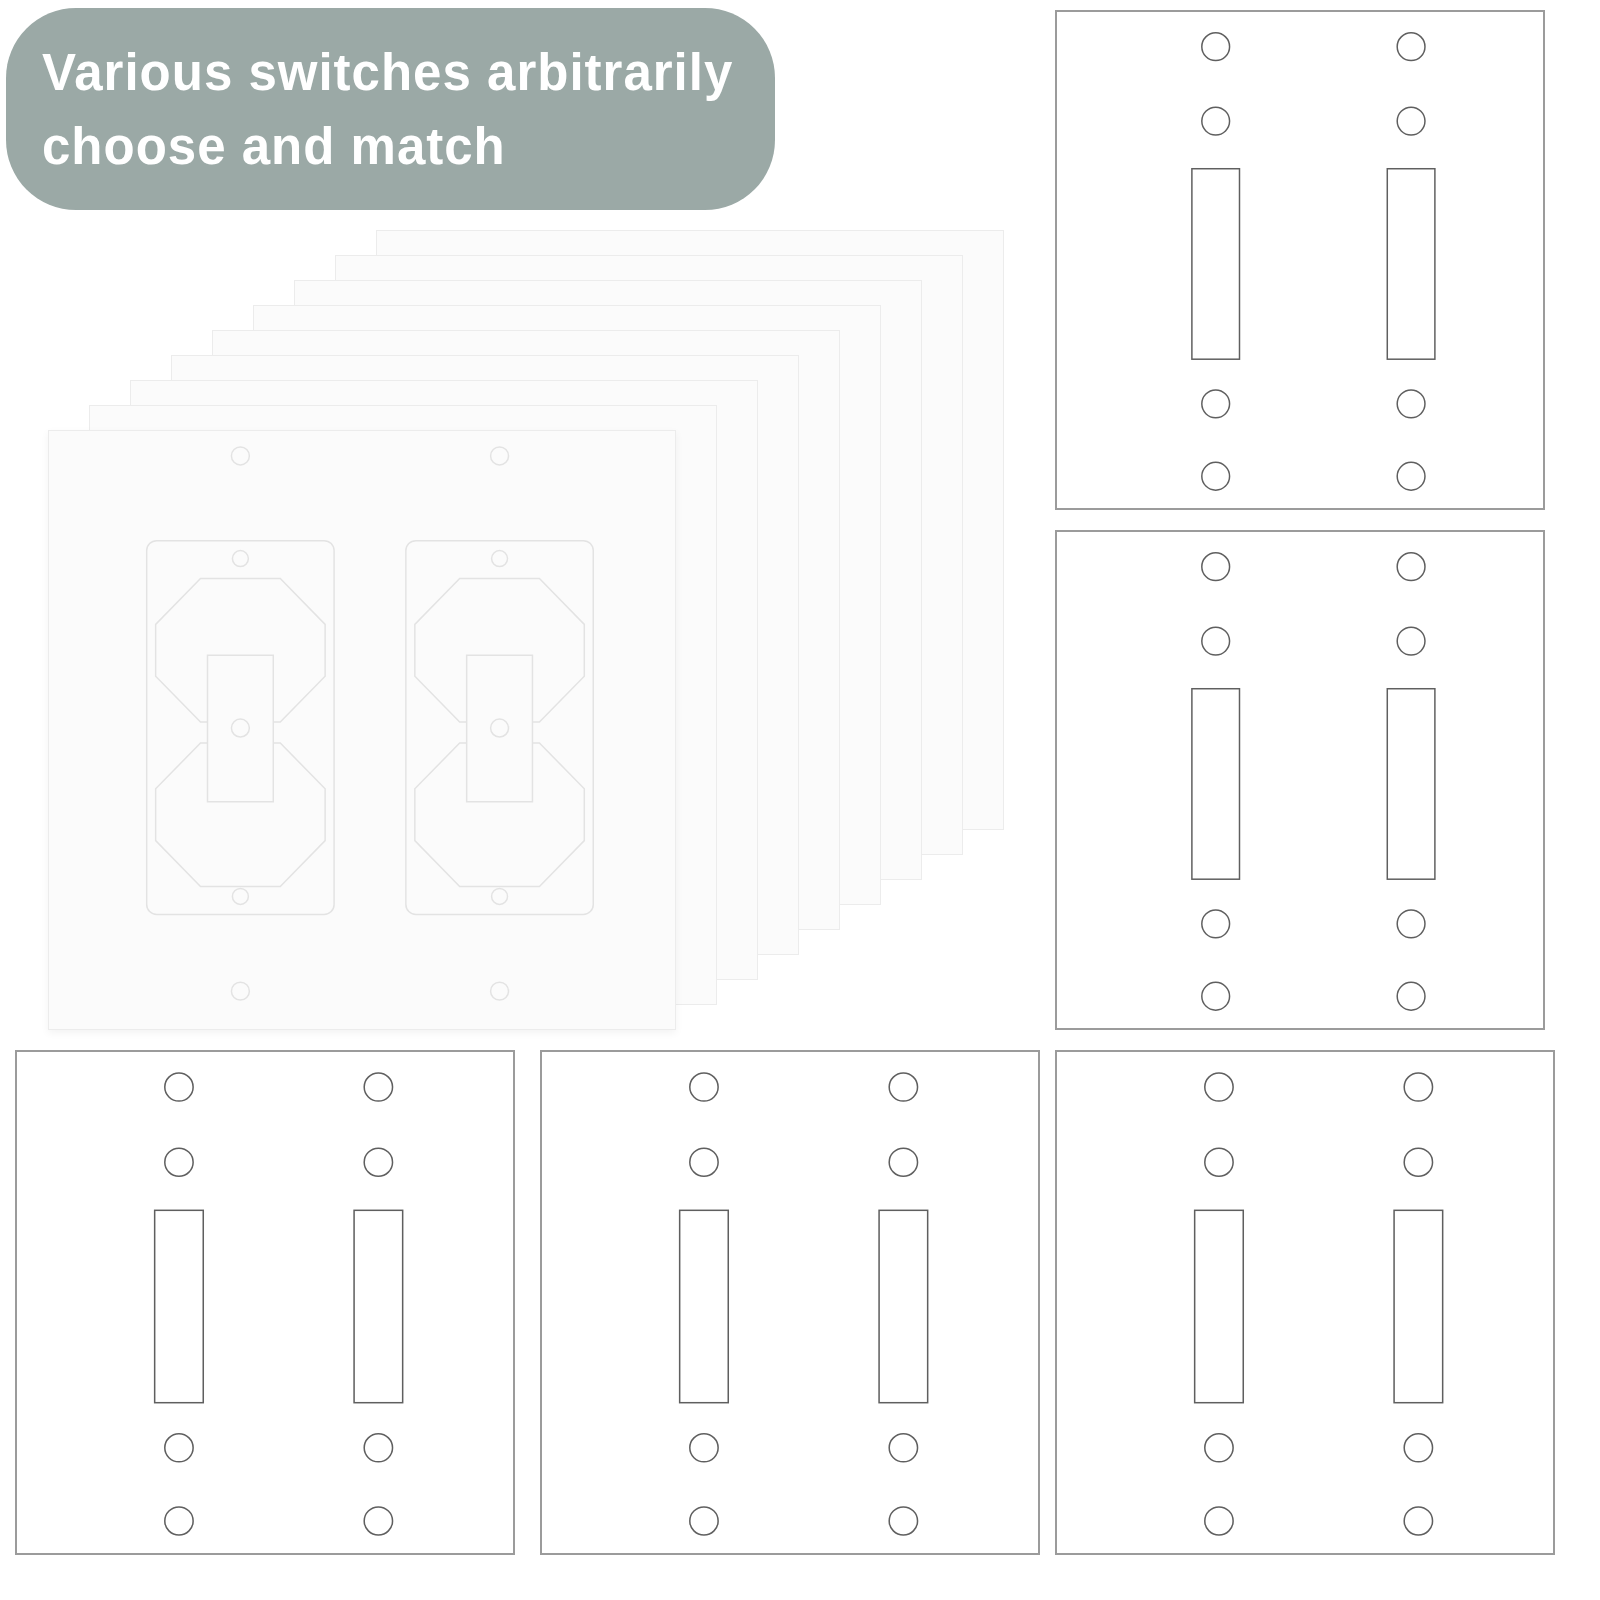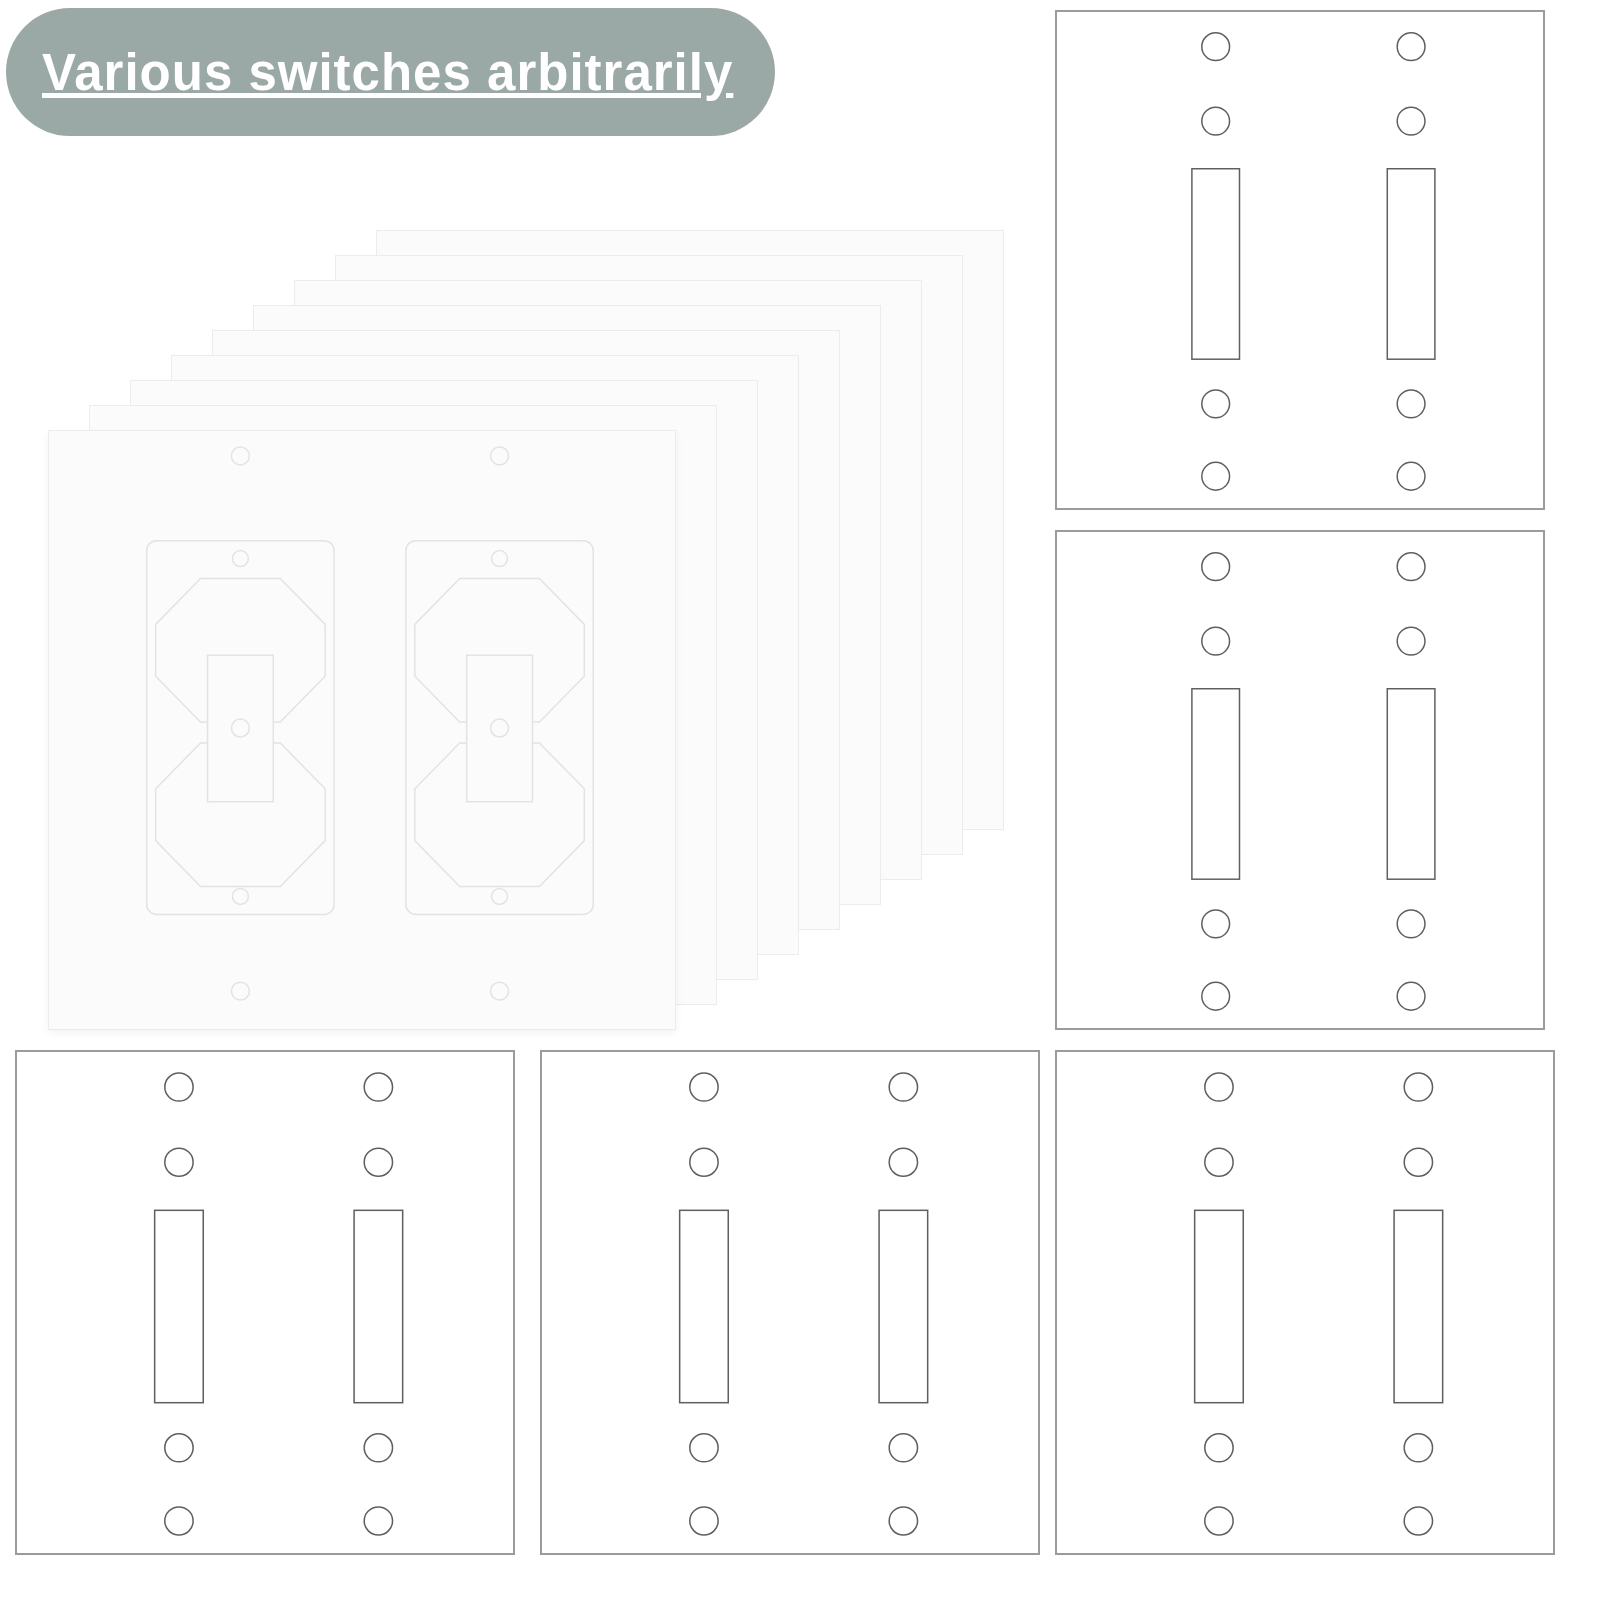--- a/index.html
+++ b/index.html
@@ -25,21 +25,20 @@
     z-index: 30;
   }
   .badge-line {
     display: block;
     color: var(--badge-fg, #ffffff);
     font-weight: bold;
     font-size: 51px;
     line-height: 74px;
     letter-spacing: 1px;
     white-space: nowrap;
-    text-decoration: underline;
   }
 
   
   .stack { position: absolute; left: 0; top: 0; width: 1100px; height: 1100px; }
   .stack-plate {
     position: absolute;
     width: 628px;
     height: 600px;
     background-color: #fbfbfb;
     background-image: radial-gradient(#f0f0f0 0.6px, transparent 0.6px);
@@ -99,20 +98,21 @@
           <rect x="419" y="225" width="66" height="147" fill="#fbfbfb" stroke="#e3e3e3" stroke-width="1.5"></rect>
           <circle cx="452" cy="298" r="9" fill="none" stroke="#e3e3e3" stroke-width="1.5"></circle>
           <circle cx="452" cy="467" r="8" fill="none" stroke="#e3e3e3" stroke-width="1.5"></circle>
           <circle cx="452" cy="562" r="9" fill="none" stroke="#e3e3e3" stroke-width="1.5"></circle>
         </svg>
       </div>
     </div>
 
   <div class="badge">
     <span class="badge-line">Various switches arbitrarily</span>
+    <span class="badge-line">choose and match</span>
   </div>
 
   <div id="panels">
       <div class="panel pos-top-right">
         <svg viewBox="0 0 490 500" preserveAspectRatio="none">
           <circle cx="160" cy="35" r="14" fill="#fff" stroke="#5f5f5f" stroke-width="1.5"></circle>
           <circle cx="160" cy="110" r="14" fill="#fff" stroke="#5f5f5f" stroke-width="1.5"></circle>
           <rect x="136" y="158" width="48" height="192" fill="#fff" stroke="#5f5f5f" stroke-width="1.5"></rect>
           <circle cx="160" cy="395" r="14" fill="#fff" stroke="#5f5f5f" stroke-width="1.5"></circle>
           <circle cx="160" cy="468" r="14" fill="#fff" stroke="#5f5f5f" stroke-width="1.5"></circle>

